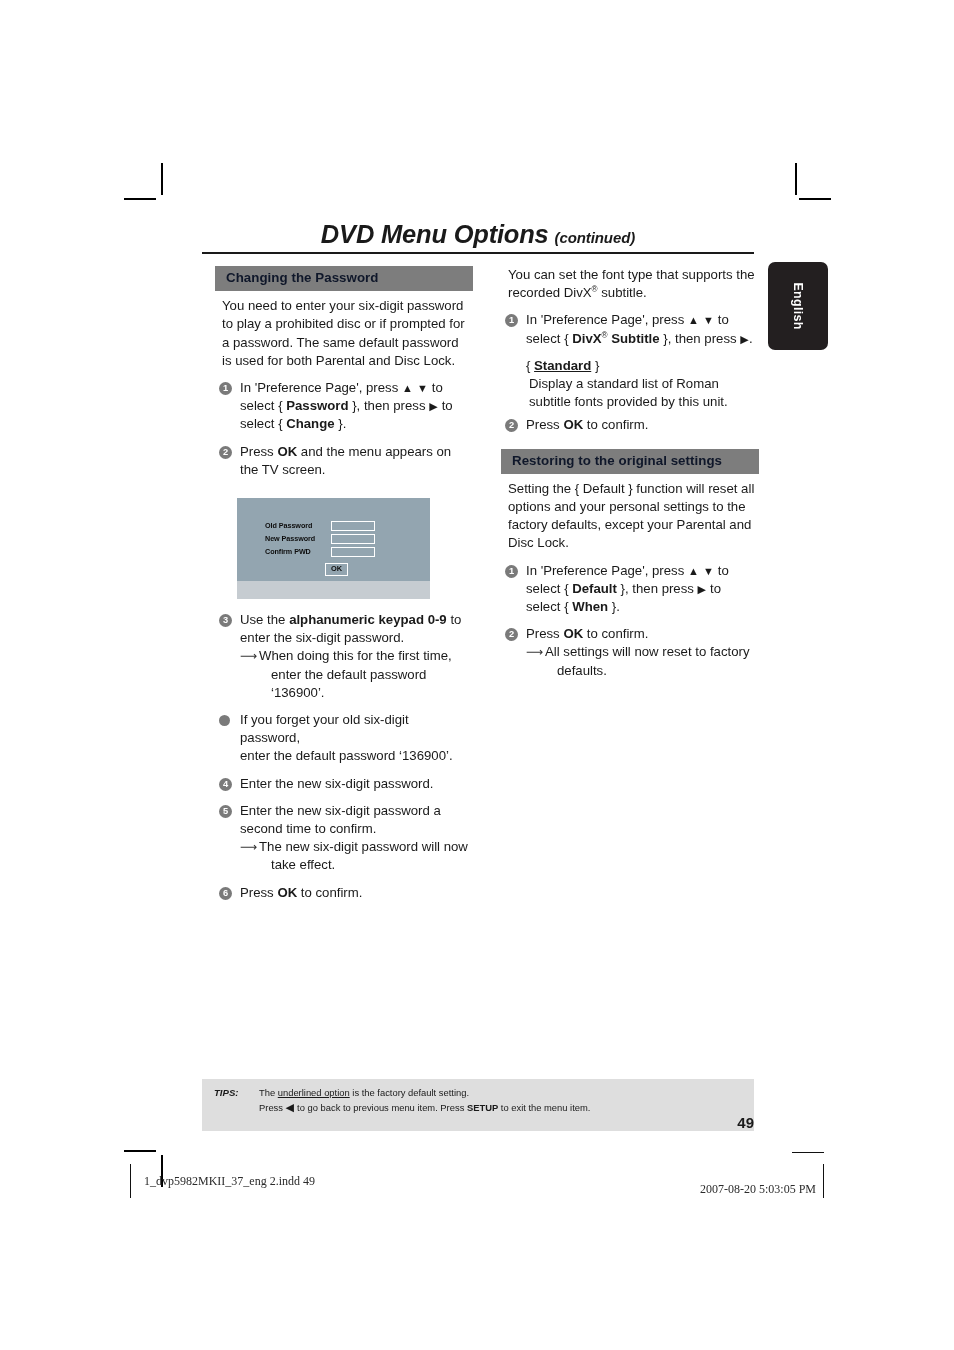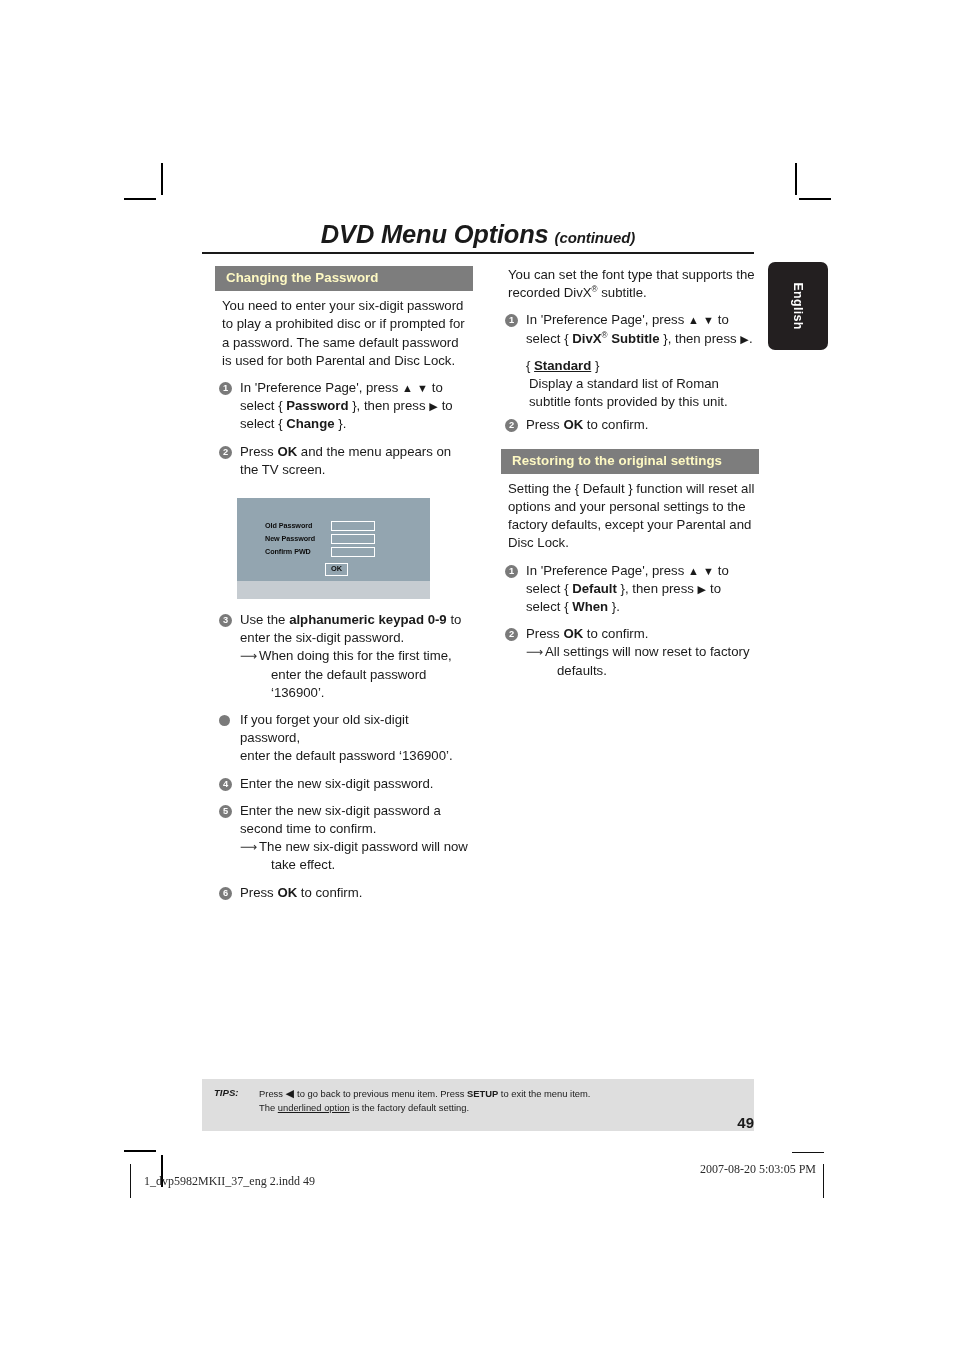--- a/index.html
+++ b/index.html
@@ -82,21 +82,21 @@
     width: 256px;
     font-size: 13.2px;
     line-height: 18.2px;
   }
   #col-left  { left: 215px; }
   #col-right { left: 501px; }
 
   
   .section-bar {
     background: #7d7d7d;
-    color: #fef9c3;
+    color: #0f172a;
     font-size: 13.3px;
     font-weight: bold;
     padding: 3px 0 4px 11px;
     letter-spacing: 0.05px;
     margin-bottom: 6px;
     width: 100%;
     box-sizing: border-box;
   }
   .section-bar.wide { width: 258px; }
 
@@ -282,21 +282,21 @@
   }
   #print-footer .pf-file {
     position: absolute;
     left: 14px;
     top: 14px;
     white-space: nowrap;
   }
   #print-footer .pf-time {
     position: absolute;
     right: 8px;
-    top: 2px;
+    top: 22px;
     white-space: nowrap;
   }
 </style>
 </head>
 <body>
 
 <div class="crop h" style="left:124px; top:198px;"></div>
 <div class="crop v" style="left:161px; top:163px;"></div>
 <div class="crop v" style="left:795px; top:163px;"></div>
 <div class="crop h" style="left:799px; top:198px;"></div>
@@ -432,22 +432,22 @@
       <span class="indent">defaults.</span>
     </div>
   </div>
 
 </div>
 
 <div id="tips-box">
   <div class="tips-inner">
     <span class="tips-label">TIPS:</span>
     <div class="tips-lines">
+      <div><span>The </span><span class="u">underlined option</span><span> is the factory default setting.</span></div>
       <div><span>Press </span><span class="gl">◀</span><span> to go back to previous menu item. Press </span><b>SETUP</b><span> to exit the menu item.</span></div>
-      <div><span>The </span><span class="u">underlined option</span><span> is the factory default setting.</span></div>
     </div>
   </div>
 </div>
 
 <div id="page-number">49</div>
 
 <div id="print-footer">
   <div class="pf-dash"></div>
   <div class="pf-line left"></div>
   <div class="pf-line right"></div>

